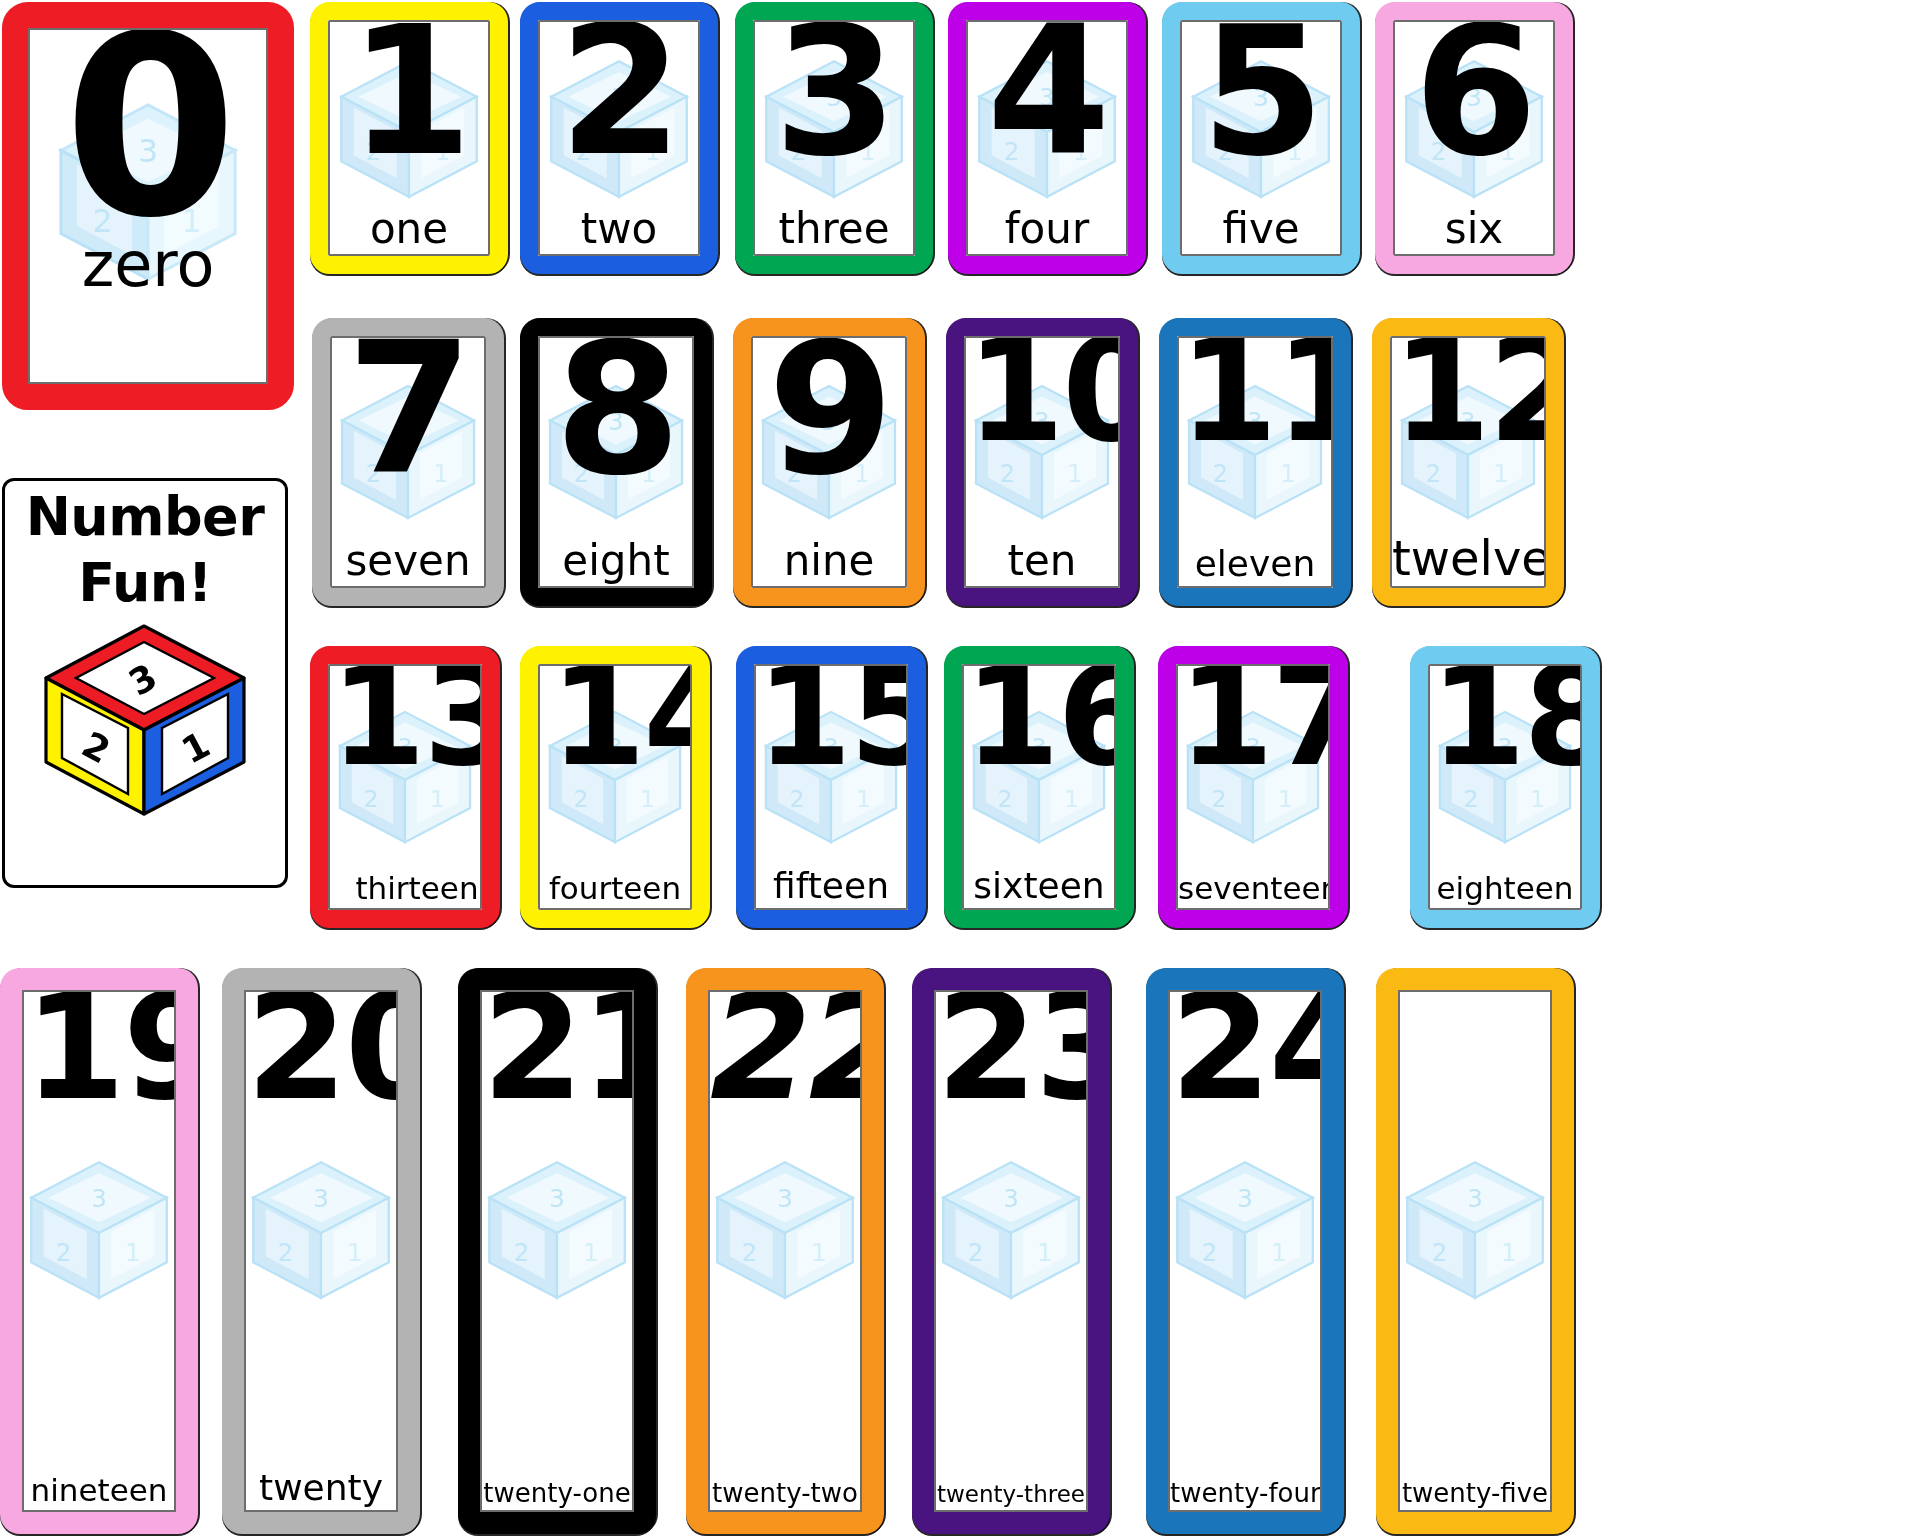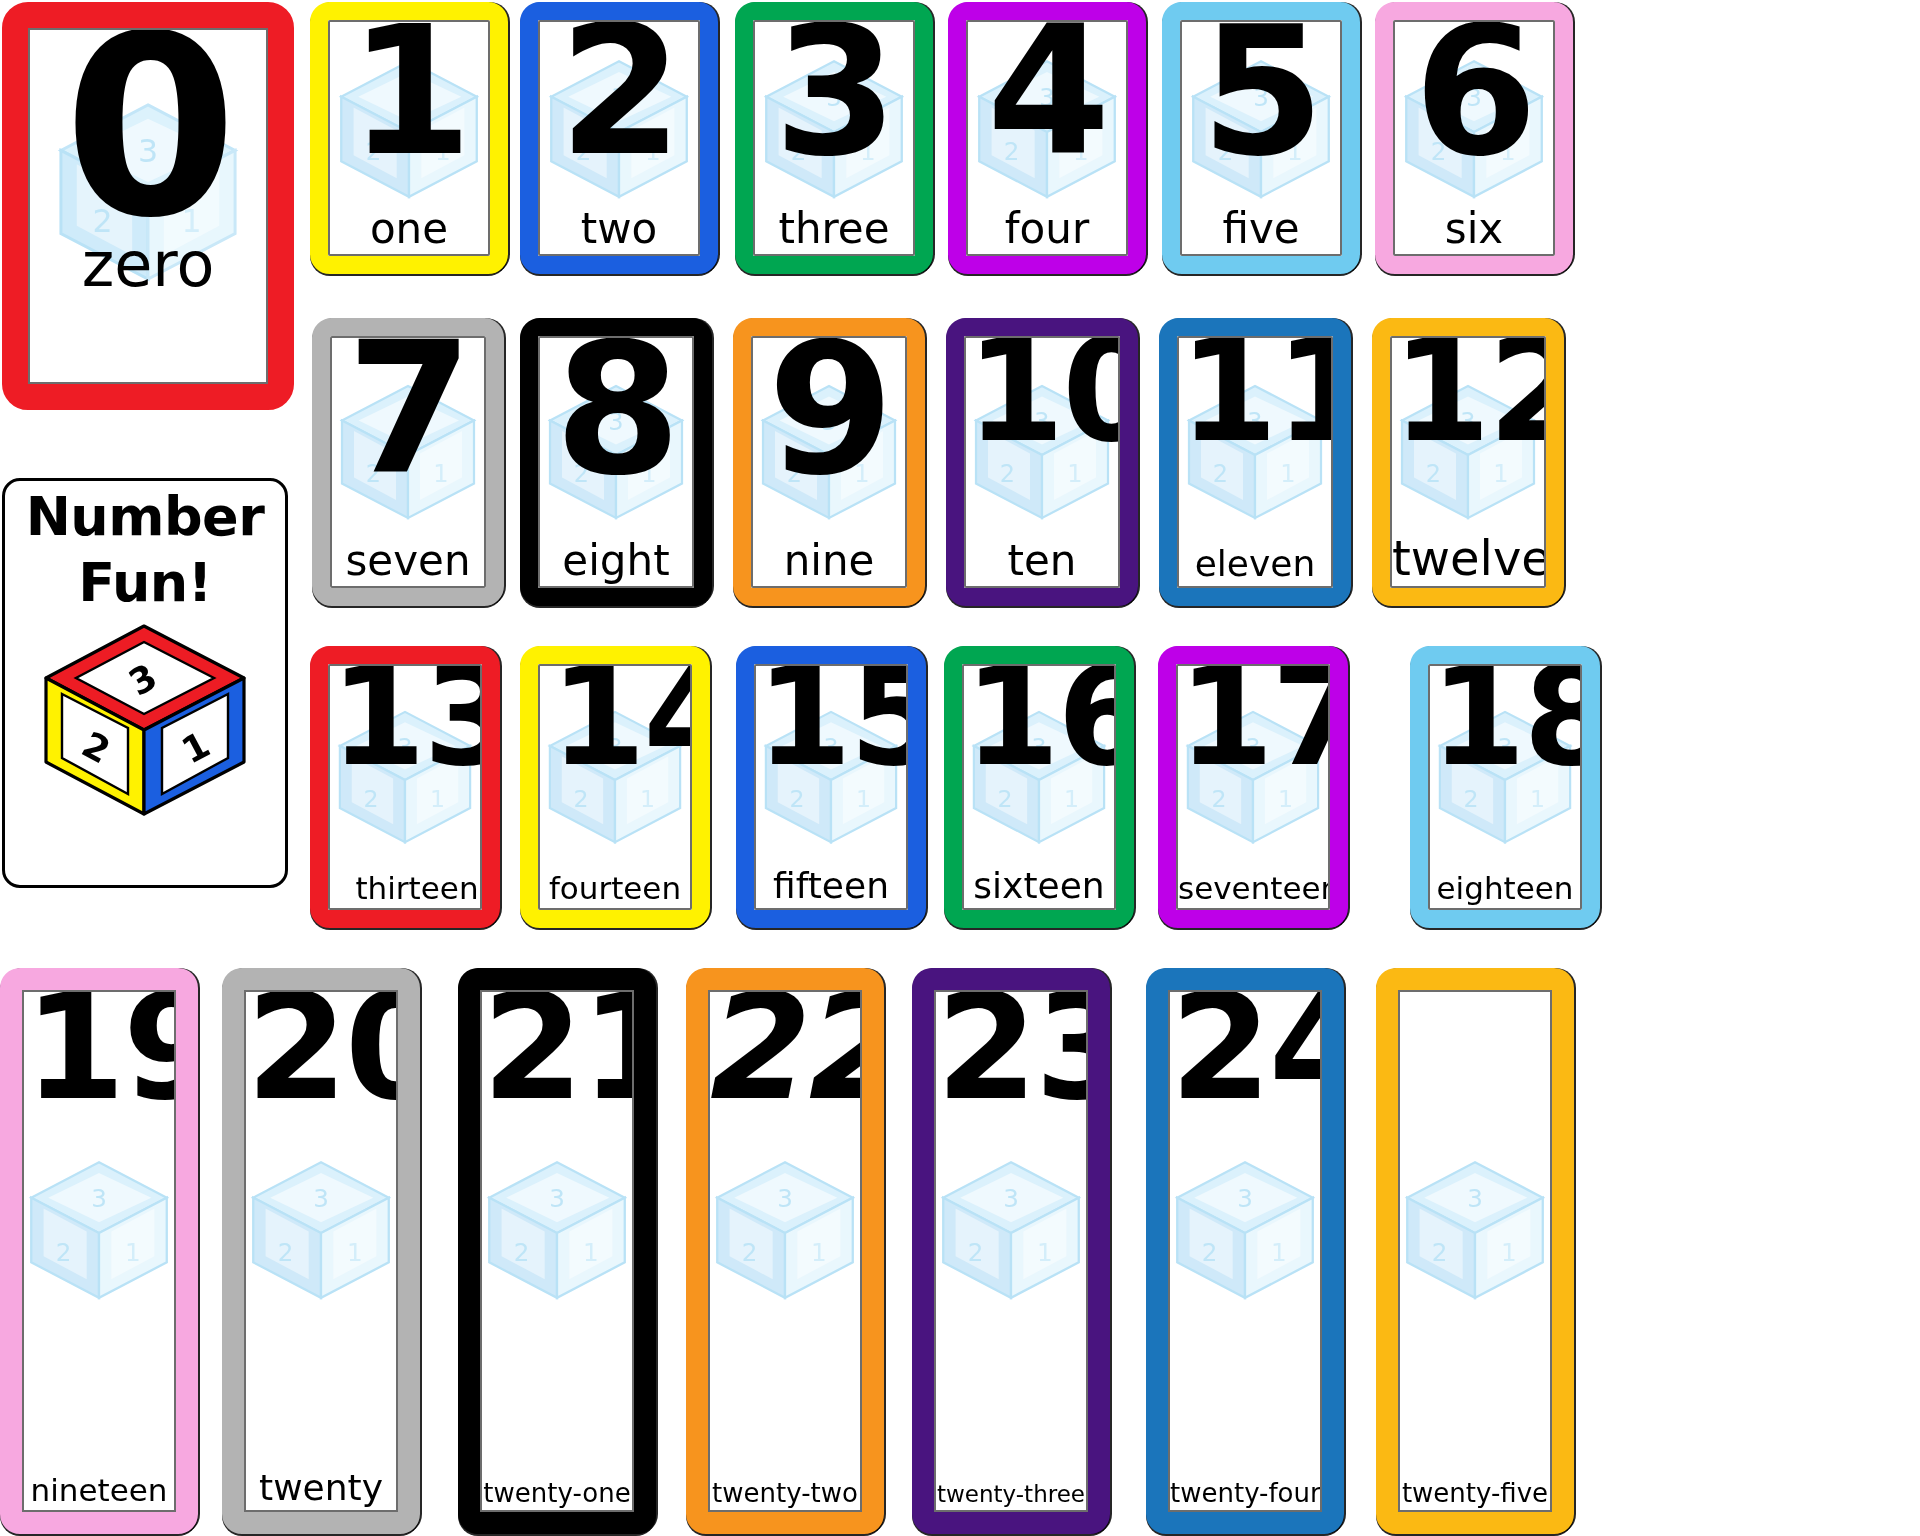--- a/index.html
+++ b/index.html
@@ -113,21 +113,21 @@
         <polygon points="86,34 58,49 58,80 86,65" fill="#ffffff" opacity="0.45"></polygon>
         <text x="50" y="33" font-size="16" font-family="DejaVu Sans, sans-serif" fill="#bfe5f7" text-anchor="middle">3</text>
         <text x="27" y="68" font-size="16" font-family="DejaVu Sans, sans-serif" fill="#bfe5f7" text-anchor="middle">2</text>
         <text x="72" y="68" font-size="16" font-family="DejaVu Sans, sans-serif" fill="#d4eefa" text-anchor="middle">1</text>
       </svg>
       <div class="digit" style="font-size: 250px; margin-top: -18px;">0</div>
       <div class="word" style="font-size: 62px; margin-top: -8px;">zero</div>
     </div>
   </div>
 
-  <div id="title-card" style="left: 2px; top: 478px; width: 286px; height: 410px;">
+  <div id="title-card" style="left: 2px; top: 478px; width: 286px; height: 410px; border-radius: 12px;">
     <div class="title-text" style="font-size: 54px; margin-top: 6px;">Number</div>
     <div class="title-text" style="font-size: 54px; margin-top: 6px;">Fun!</div>
     <svg class="block-art" width="218" height="200" viewBox="0 0 109 100">
 
       <polygon points="54,3 104,29 54,55 5,29" fill="#ed1c24" stroke="#000" stroke-width="1.6" stroke-linejoin="round"></polygon>
       <polygon points="54,11 89,29 54,47 20,29" fill="#ffffff" stroke="#000" stroke-width="1.2"></polygon>
       <text x="54" y="36" font-size="18" font-weight="bold" font-family="DejaVu Sans, sans-serif" fill="#000" text-anchor="middle" transform="rotate(-29 54 31)">3</text>
 
       <polygon points="5,29 54,55 54,97 5,71" fill="#fff200" stroke="#000" stroke-width="1.6" stroke-linejoin="round"></polygon>
       <polygon points="13,37 46,54 46,87 13,69" fill="#ffffff" stroke="#000" stroke-width="1.2"></polygon>

